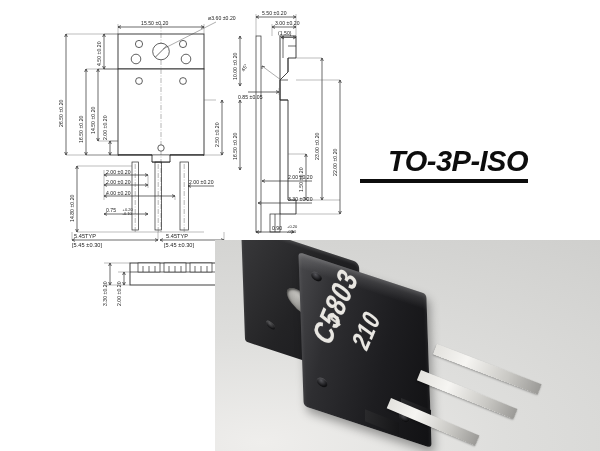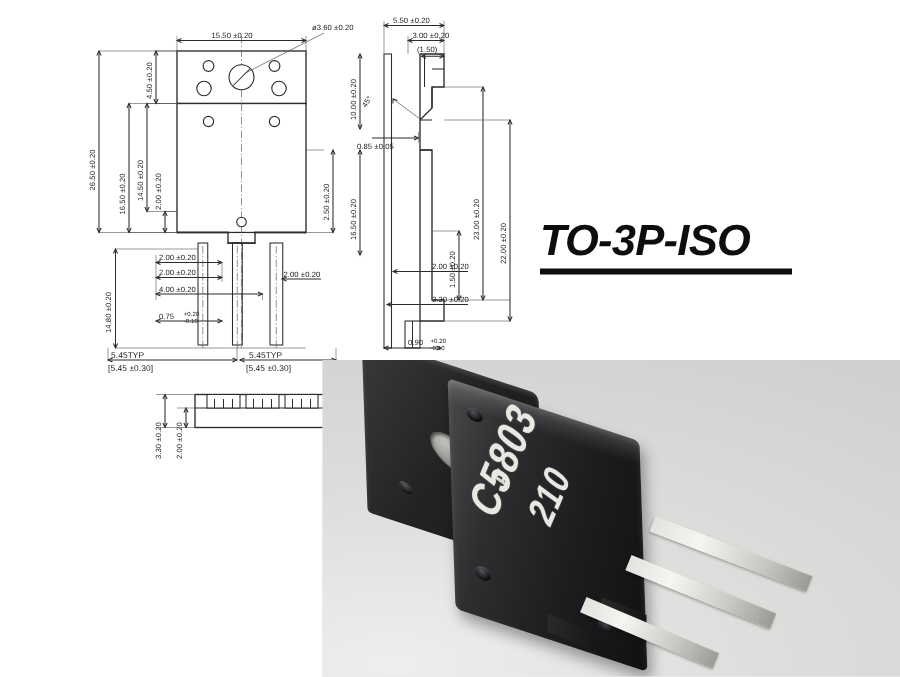--- a/index.html
+++ b/index.html
@@ -34,20 +34,21 @@
   #title{
     position:absolute;
     left:360px;top:145px;
     font-family:"Liberation Sans",sans-serif;
     font-style:italic;
     font-weight:bold;
     font-size:29px;
     color:#0d0d0d;
     letter-spacing:-0.5px;
     white-space:nowrap;
+    text-align:right;
   }
   #title .rule{
     display:block;
     height:4px;
     background:#0d0d0d;
     margin-top:1px;
     width:168px;
   }
 
   

